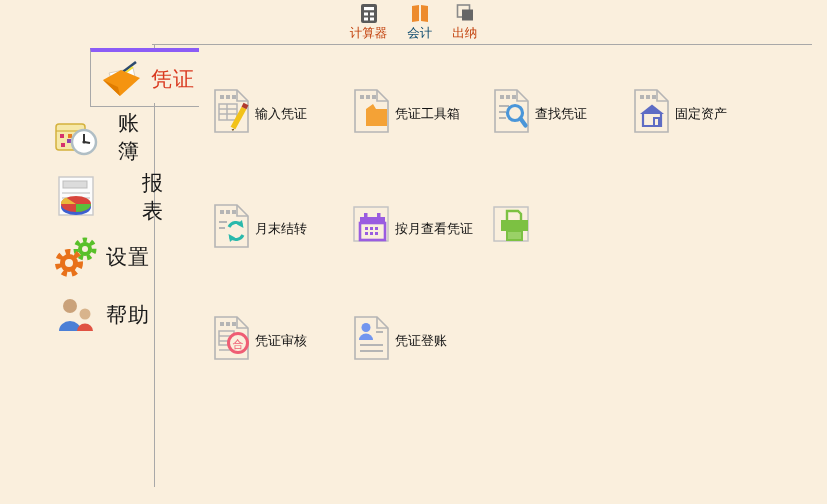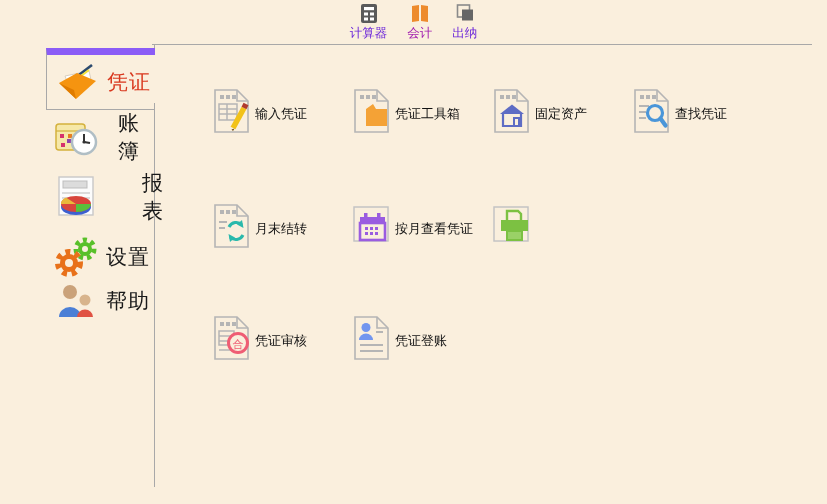--- a/index.html
+++ b/index.html
@@ -11,34 +11,34 @@
   }
   
   .toolbar{
     position:absolute;top:3px;left:0;width:827px;height:40px;
     display:flex;justify-content:center;align-items:flex-start;gap:16px;
   }
   .tb-item{
     display:flex;flex-direction:column;align-items:center;gap:1px;
     cursor:pointer;padding:0 2px;
   }
-  .tb-item .tb-label{font-size:12.5px;line-height:14px;color:#6d28d9;}
-  .tb-item.active .tb-label{color:#a21caf;}
+  .tb-item .tb-label{font-size:12.5px;line-height:14px;color:#c2410c;}
+  .tb-item.active .tb-label{color:#0c4a6e;}
   .tb-icon{width:22px;height:22px;display:block;}
   
   .line{position:absolute;background:#A8A8A8;}
   
   .side-item{
     position:absolute;left:46px;width:108px;height:54px;
     display:flex;align-items:center;gap:8px;cursor:pointer;
   }
   .side-item .side-icon{width:44px;height:44px;flex:0 0 44px;margin-left:8px;}
   .side-item .side-label{font-size:21px;color:#1a1a1a;letter-spacing:1px;}
   .side-item.active{
-    border-top:7px solid #8b5cf6;border-left:1px solid #A8A8A8;border-bottom:1px solid #A8A8A8;
+    border-top:4px solid #8b5cf6;border-left:1px solid #A8A8A8;border-bottom:1px solid #A8A8A8;margin-left:44px;
   }
   .side-item.active .side-label{color:#D9381E;}
   
   .grid-row{position:absolute;left:207px;display:flex;}
   .grid-cell{
     width:140px;height:74px;display:flex;flex-direction:row;
     align-items:center;justify-content:flex-start;cursor:pointer;
   }
   .grid-cell .g-icon{width:48px;height:48px;}
   .grid-cell .g-label{font-size:13px;margin-top:5px;white-space:nowrap;color:#111;}
@@ -125,21 +125,21 @@
     <circle cx="31" cy="14" r="9" fill="none" stroke="#58c029" stroke-width="5" stroke-dasharray="4 4"></circle>
     <circle cx="31" cy="14" r="7" fill="#58c029"></circle>
     <circle cx="31" cy="14" r="3" fill="#FAEFDD"></circle>
     <circle cx="15" cy="28" r="11" fill="none" stroke="#e8711a" stroke-width="6" stroke-dasharray="4.8 4.8"></circle>
     <circle cx="15" cy="28" r="9" fill="#e8711a"></circle>
     <circle cx="15" cy="28" r="4" fill="#FAEFDD"></circle>
   </svg>
   <span class="side-label">设置</span>
 </div>
 
-<div class="side-item" style="top:274px;">
+<div class="side-item" style="top:288px;">
   <svg class="side-icon" viewBox="0 0 44 44">
     <circle cx="16" cy="13" r="7" fill="#caa27a"></circle>
     <path d="M5 38 a11 10 0 0 1 22 0 Z" fill="#4b7fd6"></path>
     <circle cx="31" cy="21" r="5.5" fill="#d8b48c"></circle>
     <path d="M23 38 a8 7.5 0 0 1 16 0 Z" fill="#e05243"></path>
   </svg>
   <span class="side-label">帮助</span>
 </div>
 
 <div class="grid-row" style="top:74px;">
@@ -174,41 +174,41 @@
     <span class="g-label">凭证工具箱</span>
   </div>
 
   <div class="grid-cell">
     <svg class="g-icon" viewBox="0 0 48 48">
       <path d="M8 3 H30 L41 14 V45 H8 Z" fill="none" stroke="#b5b5b5" stroke-width="1.6"></path>
       <path d="M30 3 V14 H41" fill="none" stroke="#b5b5b5" stroke-width="1.6"></path>
       <rect x="13" y="8" width="4" height="4" fill="#b5b5b5"></rect>
         <rect x="19" y="8" width="4" height="4" fill="#b5b5b5"></rect>
         <rect x="25" y="8" width="4" height="4" fill="#b5b5b5"></rect>
-      <polygon points="13,27 25,17.5 37,27" fill="#5e6cc4"></polygon>
-      <path d="M16 27 V39 H34 V27" fill="none" stroke="#5e6cc4" stroke-width="2.2"></path>
-      <rect x="27" y="31" width="5" height="8" fill="none" stroke="#5e6cc4" stroke-width="2"></rect>
-    </svg>
-    <span class="g-label">固定资产</span>
-  </div>
-
-  <div class="grid-cell">
-    <svg class="g-icon" viewBox="0 0 48 48">
-      <path d="M8 3 H30 L41 14 V45 H8 Z" fill="none" stroke="#b5b5b5" stroke-width="1.6"></path>
-      <path d="M30 3 V14 H41" fill="none" stroke="#b5b5b5" stroke-width="1.6"></path>
-      <rect x="13" y="8" width="4" height="4" fill="#b5b5b5"></rect>
-        <rect x="19" y="8" width="4" height="4" fill="#b5b5b5"></rect>
-        <rect x="25" y="8" width="4" height="4" fill="#b5b5b5"></rect>
       <line x1="12" y1="19" x2="22" y2="19" stroke="#b5b5b5" stroke-width="2"></line>
       <line x1="12" y1="25" x2="19" y2="25" stroke="#b5b5b5" stroke-width="2"></line>
       <line x1="12" y1="31" x2="19" y2="31" stroke="#b5b5b5" stroke-width="2"></line>
       <circle cx="28" cy="26" r="7.5" fill="none" stroke="#4a96d9" stroke-width="3.2"></circle>
       <line x1="33.5" y1="31.5" x2="38.5" y2="38.5" stroke="#4a96d9" stroke-width="4.2" stroke-linecap="round"></line>
     </svg>
     <span class="g-label">查找凭证</span>
+  </div>
+
+  <div class="grid-cell">
+    <svg class="g-icon" viewBox="0 0 48 48">
+      <path d="M8 3 H30 L41 14 V45 H8 Z" fill="none" stroke="#b5b5b5" stroke-width="1.6"></path>
+      <path d="M30 3 V14 H41" fill="none" stroke="#b5b5b5" stroke-width="1.6"></path>
+      <rect x="13" y="8" width="4" height="4" fill="#b5b5b5"></rect>
+        <rect x="19" y="8" width="4" height="4" fill="#b5b5b5"></rect>
+        <rect x="25" y="8" width="4" height="4" fill="#b5b5b5"></rect>
+      <polygon points="13,27 25,17.5 37,27" fill="#5e6cc4"></polygon>
+      <path d="M16 27 V39 H34 V27" fill="none" stroke="#5e6cc4" stroke-width="2.2"></path>
+      <rect x="27" y="31" width="5" height="8" fill="none" stroke="#5e6cc4" stroke-width="2"></rect>
+    </svg>
+    <span class="g-label">固定资产</span>
   </div>
 </div>
 
 <div class="grid-row" style="top:189px;">
 
   <div class="grid-cell">
     <svg class="g-icon" viewBox="0 0 48 48">
       <path d="M8 3 H30 L41 14 V45 H8 Z" fill="none" stroke="#b5b5b5" stroke-width="1.6"></path>
       <path d="M30 3 V14 H41" fill="none" stroke="#b5b5b5" stroke-width="1.6"></path>
       <rect x="13" y="8" width="4" height="4" fill="#b5b5b5"></rect>

